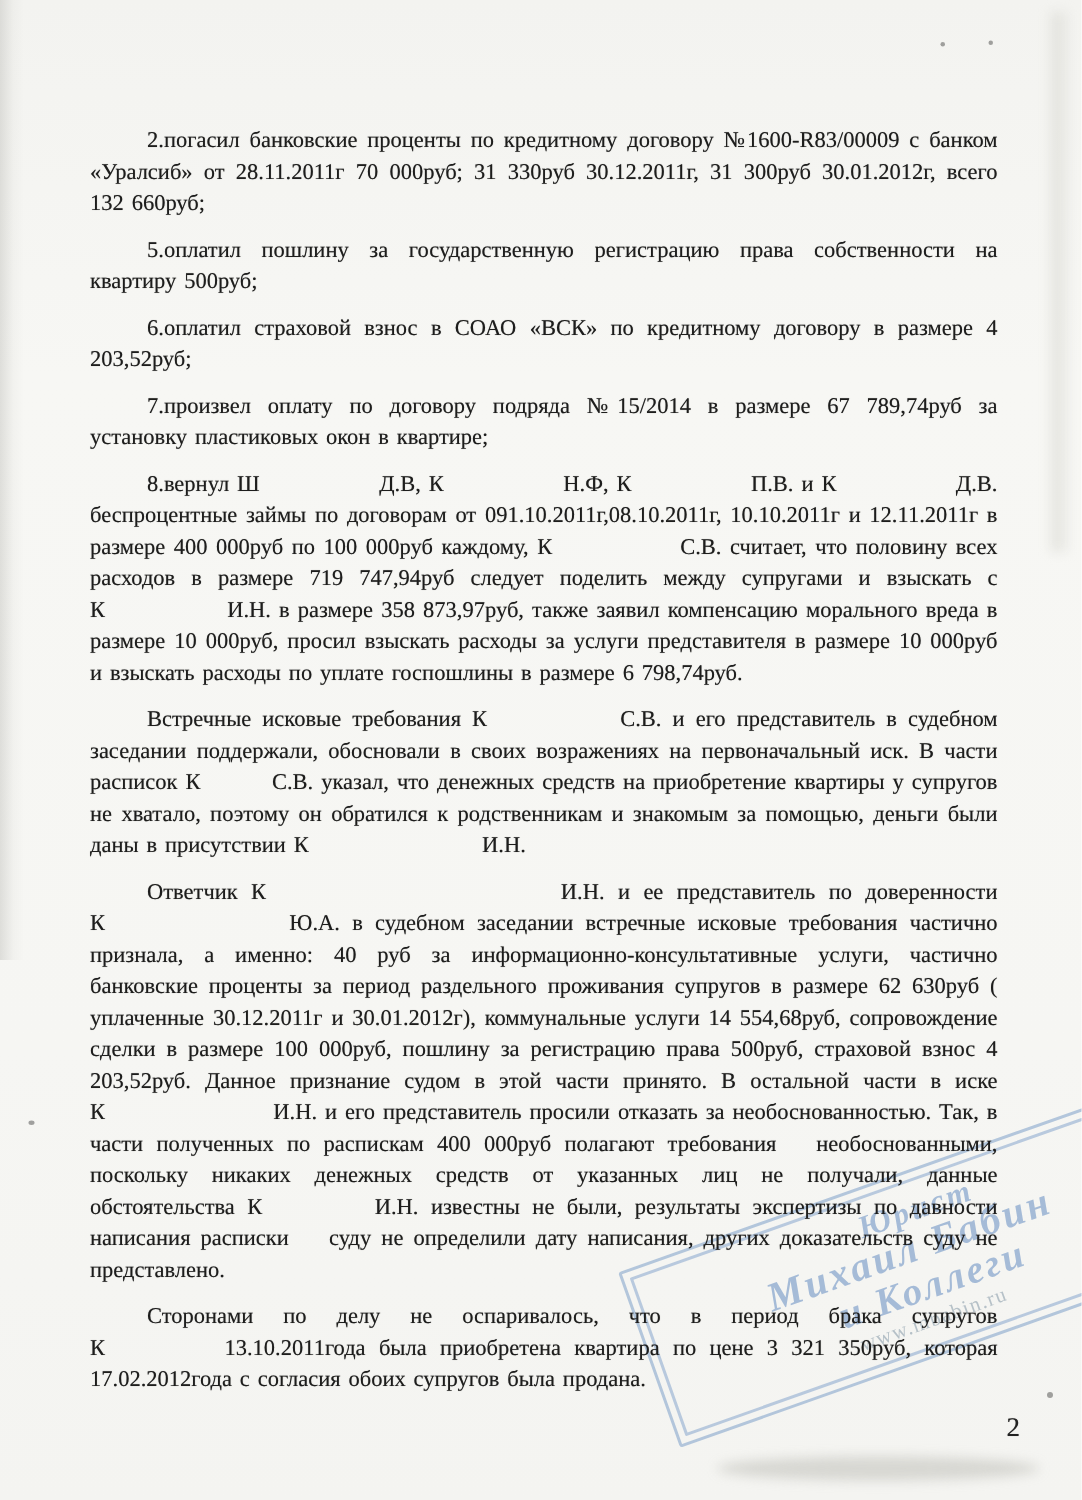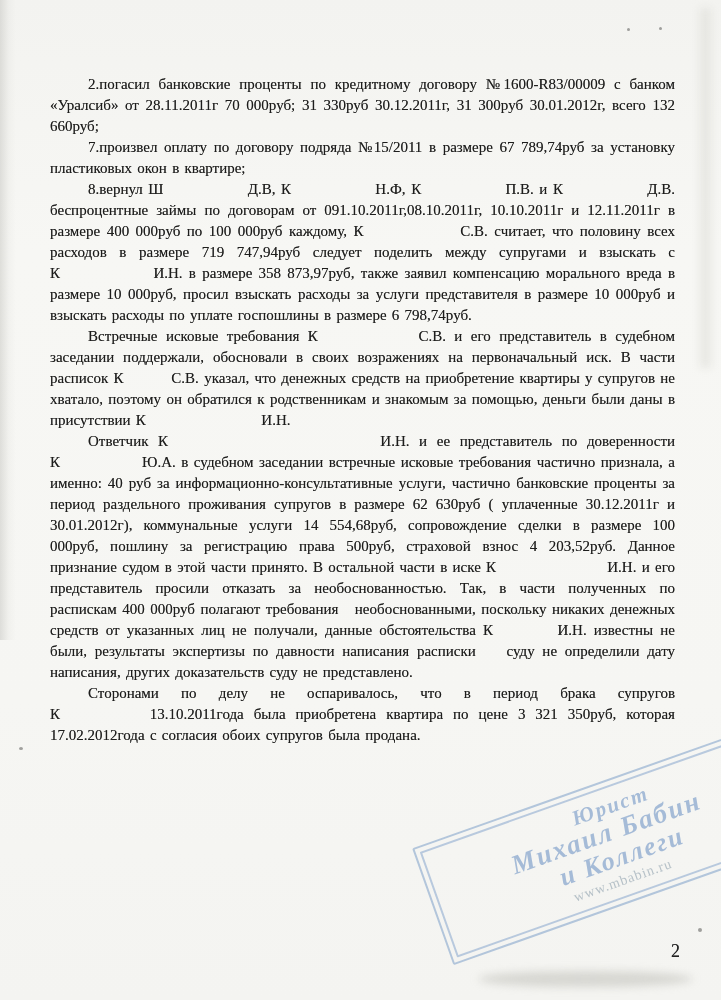--- a/index.html
+++ b/index.html
@@ -63,21 +63,21 @@
   
   .doc {
     position: absolute; left: 50px; top: 74px; width: 625px;
     z-index: 2;
     font-size: 15px; line-height: 21px;
     color: #1d1d1c;
     text-align: justify;
     word-spacing: 1.5px;
     text-shadow: 0 0 0.5px rgba(20,20,20,0.55);
   }
-  .doc p { margin: 0; text-indent: 38px; }
+  .doc p { margin: 10px; text-indent: 38px; }
 
   .page-number {
     position: absolute; left: 671px; top: 941px;
     z-index: 2;
     font-size: 18px; color: #222;
     text-shadow: 0 0 0.5px rgba(20,20,20,0.5);
   }
 </style>
 </head>
 <body>
@@ -97,21 +97,23 @@
       <div class="stamp-line2">Михаил Бабин</div>
       <div class="stamp-line3">и Коллеги</div>
       <div class="stamp-url">www.mbabin.ru</div>
     </div>
   </div>
 
   <div class="smudge"></div>
 
   <div class="doc">
     <p>2.погасил банковские проценты по кредитному договору №1600-R83/00009 с банком «Уралсиб» от 28.11.2011г 70 000руб; 31 330руб 30.12.2011г, 31 300руб 30.01.2012г, всего 132 660руб;</p>
-    <p>7.произвел оплату по договору подряда №15/2011 в размере 67 789,74руб за установку пластиковых окон в квартире;</p>
+    <p>5.оплатил пошлину за государственную регистрацию права собственности на квартиру 500руб;</p>
+    <p>6.оплатил страховой взнос в СОАО «ВСК» по кредитному договору в размере 4 203,52руб;</p>
+    <p>7.произвел оплату по договору подряда №15/2014 в размере 67 789,74руб за установку пластиковых окон в квартире;</p>
     <p>8.вернул Ш&nbsp;&nbsp;&nbsp;&nbsp;&nbsp;&nbsp;&nbsp;&nbsp;&nbsp;&nbsp;&nbsp;&nbsp;&nbsp;&nbsp;&nbsp;Д.В, К&nbsp;&nbsp;&nbsp;&nbsp;&nbsp;&nbsp;&nbsp;&nbsp;&nbsp;&nbsp;&nbsp;&nbsp;&nbsp;&nbsp;&nbsp;Н.Ф, К&nbsp;&nbsp;&nbsp;&nbsp;&nbsp;&nbsp;&nbsp;&nbsp;&nbsp;&nbsp;&nbsp;&nbsp;&nbsp;&nbsp;&nbsp;П.В. и К&nbsp;&nbsp;&nbsp;&nbsp;&nbsp;&nbsp;&nbsp;&nbsp;&nbsp;&nbsp;&nbsp;&nbsp;&nbsp;&nbsp;&nbsp;Д.В. беспроцентные займы по договорам от 091.10.2011г,08.10.2011г, 10.10.2011г и 12.11.2011г в размере 400 000руб по 100 000руб каждому, К&nbsp;&nbsp;&nbsp;&nbsp;&nbsp;&nbsp;&nbsp;&nbsp;&nbsp;&nbsp;&nbsp;&nbsp;&nbsp;&nbsp;&nbsp;С.В. считает, что половину всех расходов в размере 719 747,94руб следует поделить между супругами и взыскать с К&nbsp;&nbsp;&nbsp;&nbsp;&nbsp;&nbsp;&nbsp;&nbsp;&nbsp;&nbsp;&nbsp;&nbsp;&nbsp;&nbsp;&nbsp;И.Н. в размере 358 873,97руб, также заявил компенсацию морального вреда в размере 10 000руб, просил взыскать расходы за услуги представителя в размере 10 000руб и взыскать расходы по уплате госпошлины в размере 6 798,74руб.</p>
     <p>Встречные исковые требования К&nbsp;&nbsp;&nbsp;&nbsp;&nbsp;&nbsp;&nbsp;&nbsp;&nbsp;&nbsp;&nbsp;&nbsp;С.В. и его представитель в судебном заседании поддержали, обосновали в своих возражениях на первоначальный иск. В части расписок К&nbsp;&nbsp;&nbsp;&nbsp;&nbsp;&nbsp;&nbsp;&nbsp;&nbsp;С.В. указал, что денежных средств на приобретение квартиры у супругов не хватало, поэтому  он обратился к родственникам и знакомым за помощью, деньги были даны в присутствии К&nbsp;&nbsp;&nbsp;&nbsp;&nbsp;&nbsp;&nbsp;&nbsp;&nbsp;&nbsp;&nbsp;&nbsp;&nbsp;&nbsp;&nbsp;&nbsp;&nbsp;&nbsp;&nbsp;&nbsp;&nbsp;&nbsp;И.Н.</p>
     <p>Ответчик К&nbsp;&nbsp;&nbsp;&nbsp;&nbsp;&nbsp;&nbsp;&nbsp;&nbsp;&nbsp;&nbsp;&nbsp;&nbsp;&nbsp;&nbsp;&nbsp;&nbsp;&nbsp;&nbsp;&nbsp;&nbsp;&nbsp;И.Н. и ее представитель по доверенности К&nbsp;&nbsp;&nbsp;&nbsp;&nbsp;&nbsp;&nbsp;&nbsp;&nbsp;&nbsp;&nbsp;&nbsp;&nbsp;&nbsp;&nbsp;Ю.А. в судебном заседании встречные исковые требования частично признала, а именно: 40 руб за информационно-консультативные услуги, частично банковские проценты за период раздельного проживания супругов в размере 62 630руб ( уплаченные 30.12.2011г и 30.01.2012г), коммунальные услуги 14 554,68руб, сопровождение сделки в размере 100 000руб, пошлину за регистрацию права 500руб, страховой взнос 4 203,52руб. Данное признание судом в этой части принято. В остальной части в иске К&nbsp;&nbsp;&nbsp;&nbsp;&nbsp;&nbsp;&nbsp;&nbsp;&nbsp;&nbsp;&nbsp;&nbsp;&nbsp;&nbsp;&nbsp;&nbsp;&nbsp;&nbsp;&nbsp;&nbsp;&nbsp;И.Н. и его представитель просили отказать за необоснованностью. Так, в части полученных по распискам 400 000руб полагают требования&nbsp;&nbsp;&nbsp;необоснованными, поскольку никаких денежных средств от указанных лиц не получали, данные обстоятельства К&nbsp;&nbsp;&nbsp;&nbsp;&nbsp;&nbsp;&nbsp;&nbsp;&nbsp;И.Н. известны не были, результаты экспертизы по давности написания расписки&nbsp;&nbsp;&nbsp;&nbsp;суду не определили дату написания, других доказательств суду не представлено.</p>
     <p>Сторонами по делу не оспаривалось, что в период брака супругов К&nbsp;&nbsp;&nbsp;&nbsp;&nbsp;&nbsp;&nbsp;&nbsp;&nbsp;13.10.2011года была приобретена квартира по цене 3 321 350руб, которая 17.02.2012года с согласия обоих супругов была продана.</p>
 
   </div>
 
   <div class="page-number">2</div>
 
 </div>

